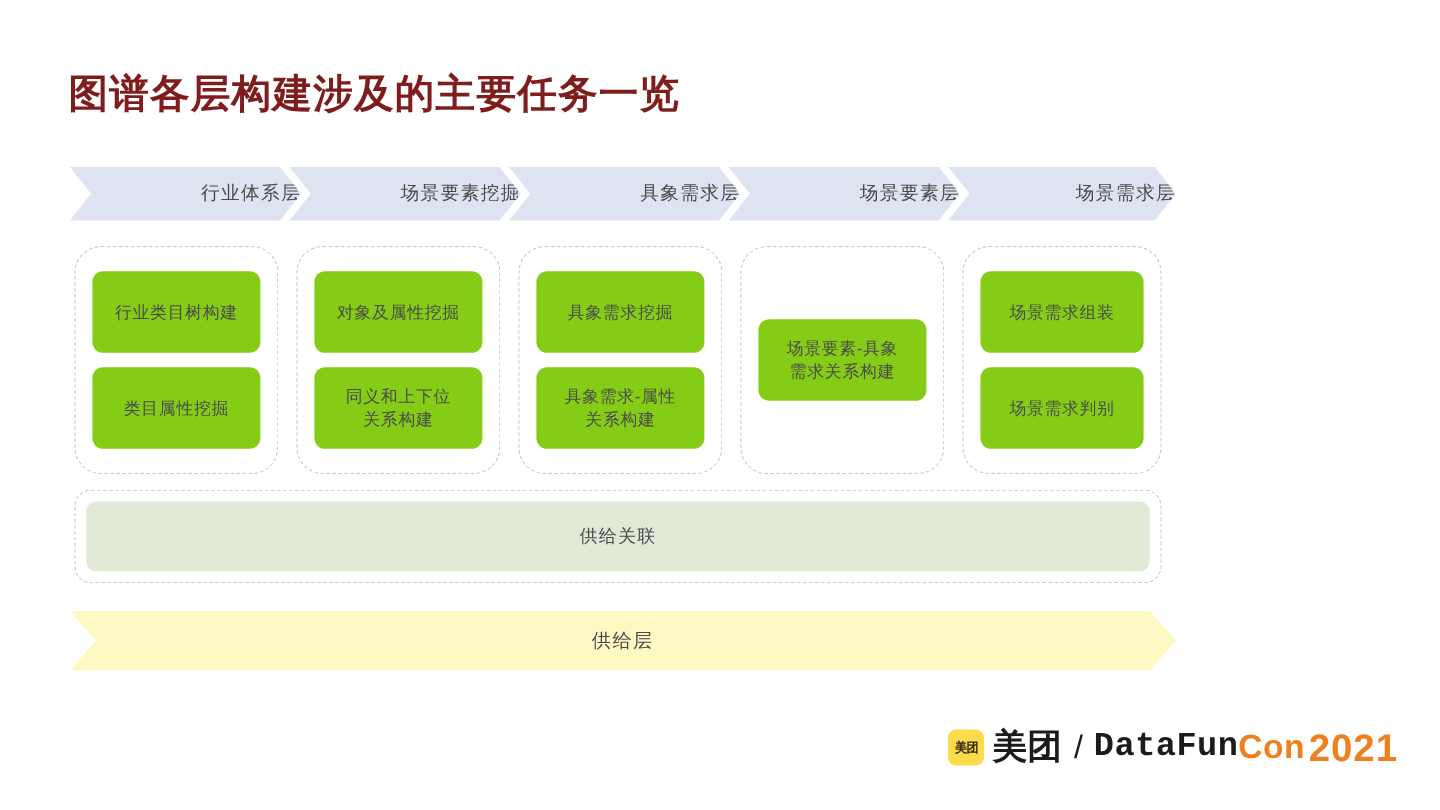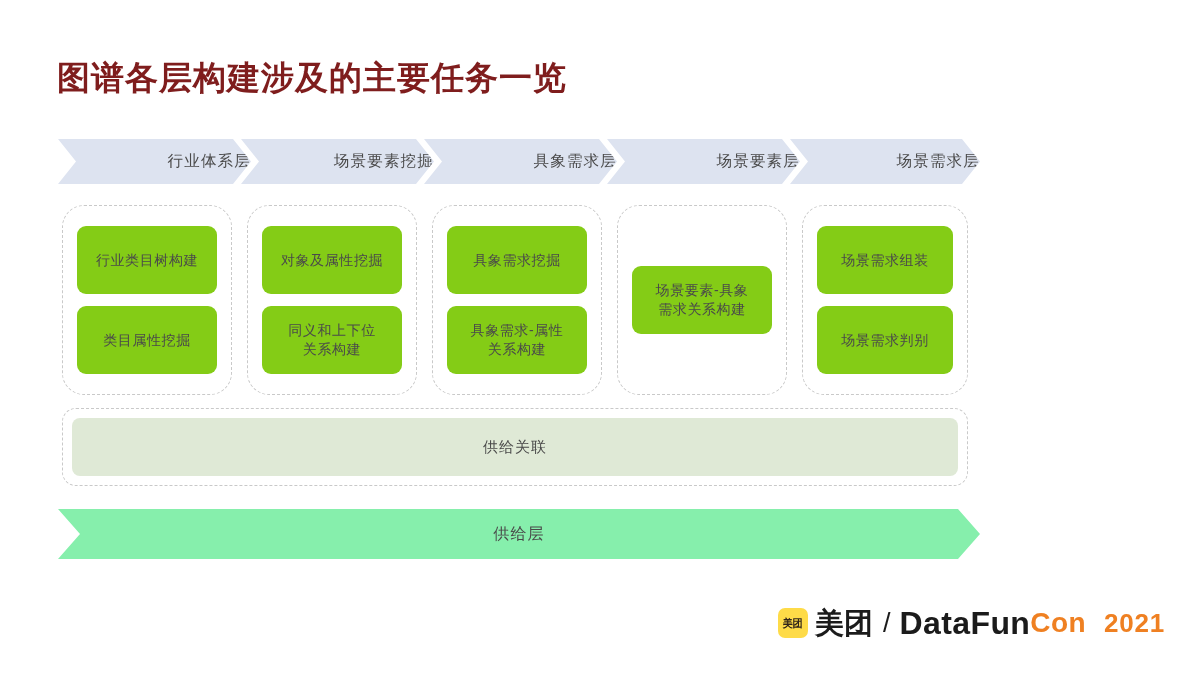--- a/index.html
+++ b/index.html
@@ -134,21 +134,21 @@
     letter-spacing: 1px;
   }
 
   
   #bottom-bar {
     position: absolute;
     left: 58px;
     top: 509px;
     width: 922px;
     height: 50px;
-    background: #86efac;
+    background: #fef9c3;
     -webkit-clip-path: polygon(0 0, calc(100% - 22px) 0, 100% 50%, calc(100% - 22px) 100%, 0 100%, 22px 50%);
     clip-path: polygon(0 0, calc(100% - 22px) 0, 100% 50%, calc(100% - 22px) 100%, 0 100%, 22px 50%);
     display: flex;
     align-items: center;
     justify-content: center;
   }
   #bottom-bar-label {
     font-size: 16px;
     color: #4a4a4a;
     letter-spacing: 1.2px;
@@ -188,40 +188,41 @@
     line-height: 1;
   }
   #logo-slash {
     font-size: 27px;
     color: #1b1b1b;
     margin: 0 9px 0 10px;
     line-height: 1;
     font-weight: normal;
   }
   #logo-datafun {
-    font-size: 32px;
+    font-size: 28px;
     font-weight: bold;
     color: #1b1b1b;
     letter-spacing: 0.4px;
     line-height: 1;
+    font-family: Liberation Mono, monospace;
   }
   #logo-con {
     font-size: 28px;
     font-weight: bold;
     color: #ef8022;
     letter-spacing: 0.4px;
     line-height: 1;
   }
   #logo-year {
-    font-size: 26px;
+    font-size: 32px;
     font-weight: bold;
     color: #ef8022;
     letter-spacing: 0.8px;
     line-height: 1;
-    margin-left: 18px;
+    margin-left: 3px;
     text-align: center;
   }
 </style>
 </head>
 <body>
 
 <div id="slide">
 
   <div id="title">图谱各层构建涉及的主要任务一览</div>
 

